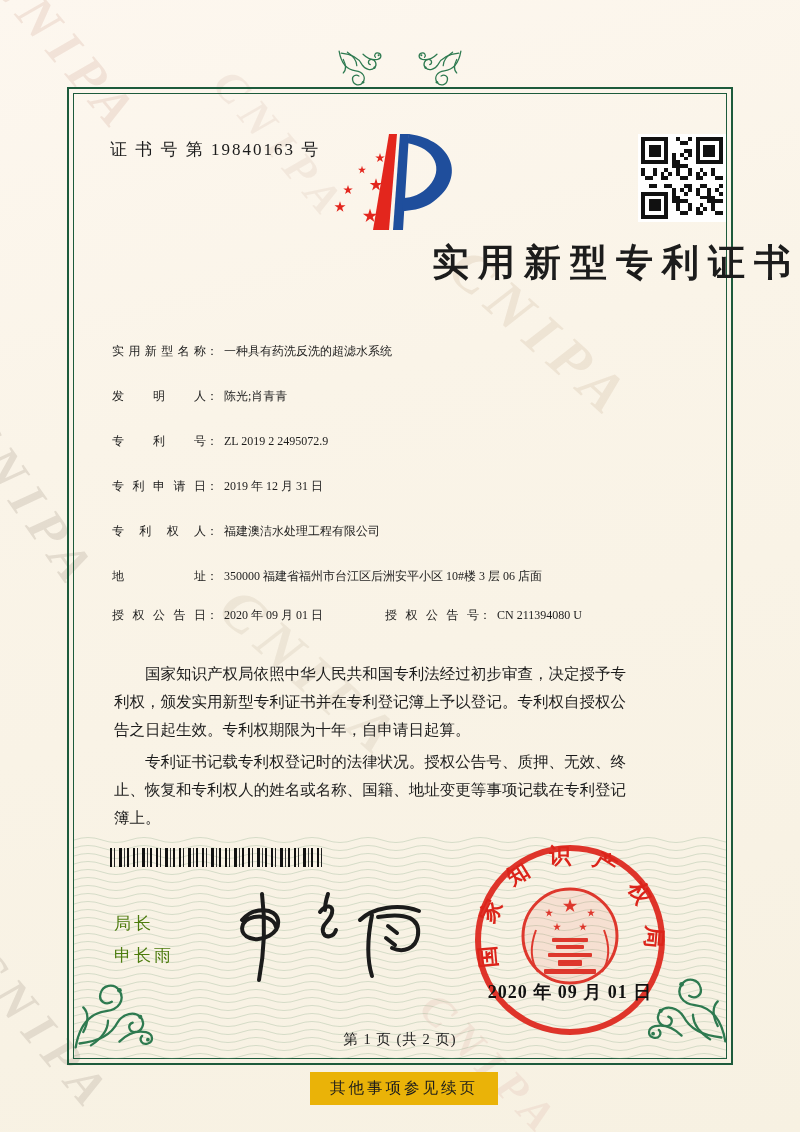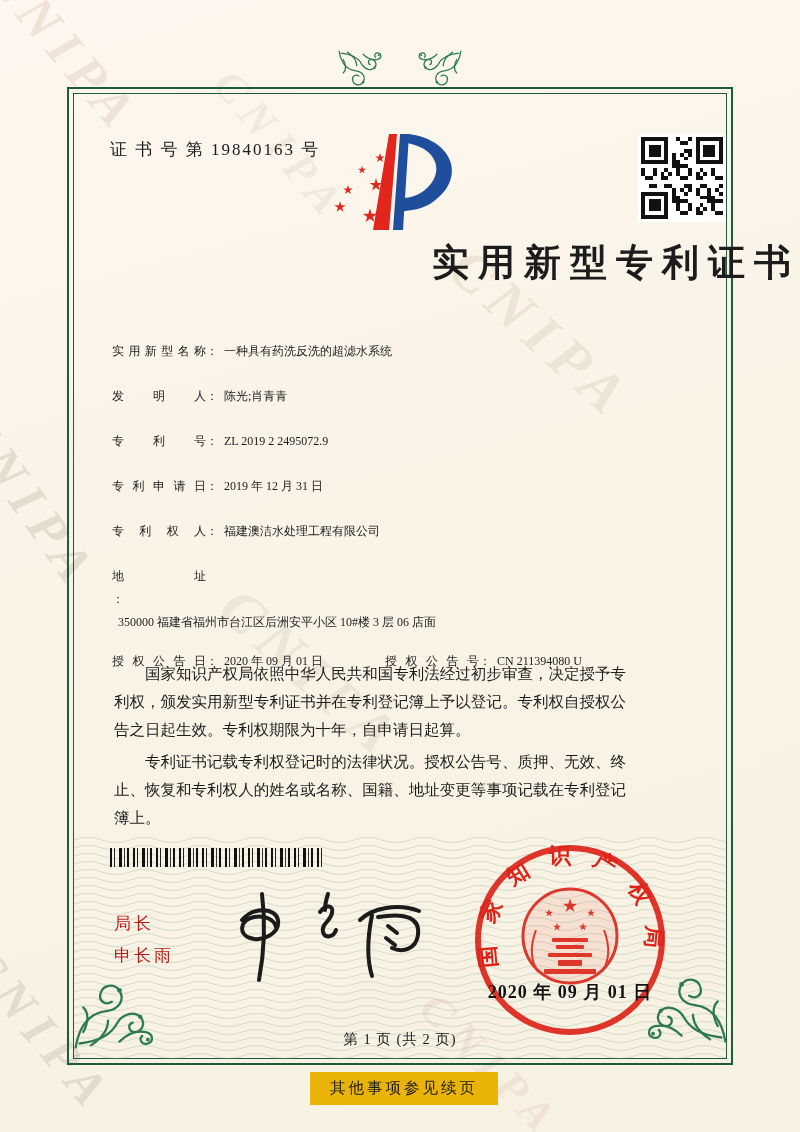--- a/index.html
+++ b/index.html
@@ -70,21 +70,21 @@
     font-size:12px;line-height:23px;
   }
   .frow{display:flex;margin-bottom:22px;}
   .flabel{
     display:inline-block;width:94px;
     text-align:justify;text-align-last:justify;
     flex:none;
   }
   .fcolon{flex:none;}
   .fvalue{flex:1;padding-left:6px;}
-  .frow.addr{margin-bottom:12px;flex-direction:column;}
+  .frow.addr{margin-bottom:12px;}
   .grant{display:flex;margin-top:16px;}
   .grant .pair{display:flex;}
   .grant .pair + .pair{margin-left:62px;}
 
   
   .body-text{
     position:absolute;left:110px;top:656px;width:520px;
     font-size:15.5px;line-height:28px;text-align:justify;
   }
   .body-text p{margin:4px;text-indent:2em;}
@@ -97,21 +97,21 @@
       #222 4px 5px,transparent 5px 9px,
       #111 9px 12px,transparent 12px 14px,
       #333 14px 15px,transparent 15px 17px,
       #111 17px 19px,transparent 19px 23px);
   }
 
   
   .signer{
     position:absolute;left:114px;top:908px;
     font-family:"Liberation Sans","DejaVu Sans",sans-serif;
-    font-size:17px;line-height:32px;letter-spacing:3px;color:#b91c1c;
+    font-size:17px;line-height:32px;letter-spacing:3px;color:#4d7c0f;
   }
   .sig-script{position:absolute;left:222px;top:886px;width:215px;height:100px;}
   .sig-script path{fill:none;stroke:#1b1b1b;stroke-width:4;stroke-linecap:round;stroke-linejoin:round;}
 
   
   .seal{position:absolute;left:472px;top:842px;width:196px;height:196px;}
   .seal-date{
     position:absolute;left:472px;top:980px;width:196px;
     text-align:center;font-size:18px;font-weight:bold;color:#111;
     letter-spacing:1px;

